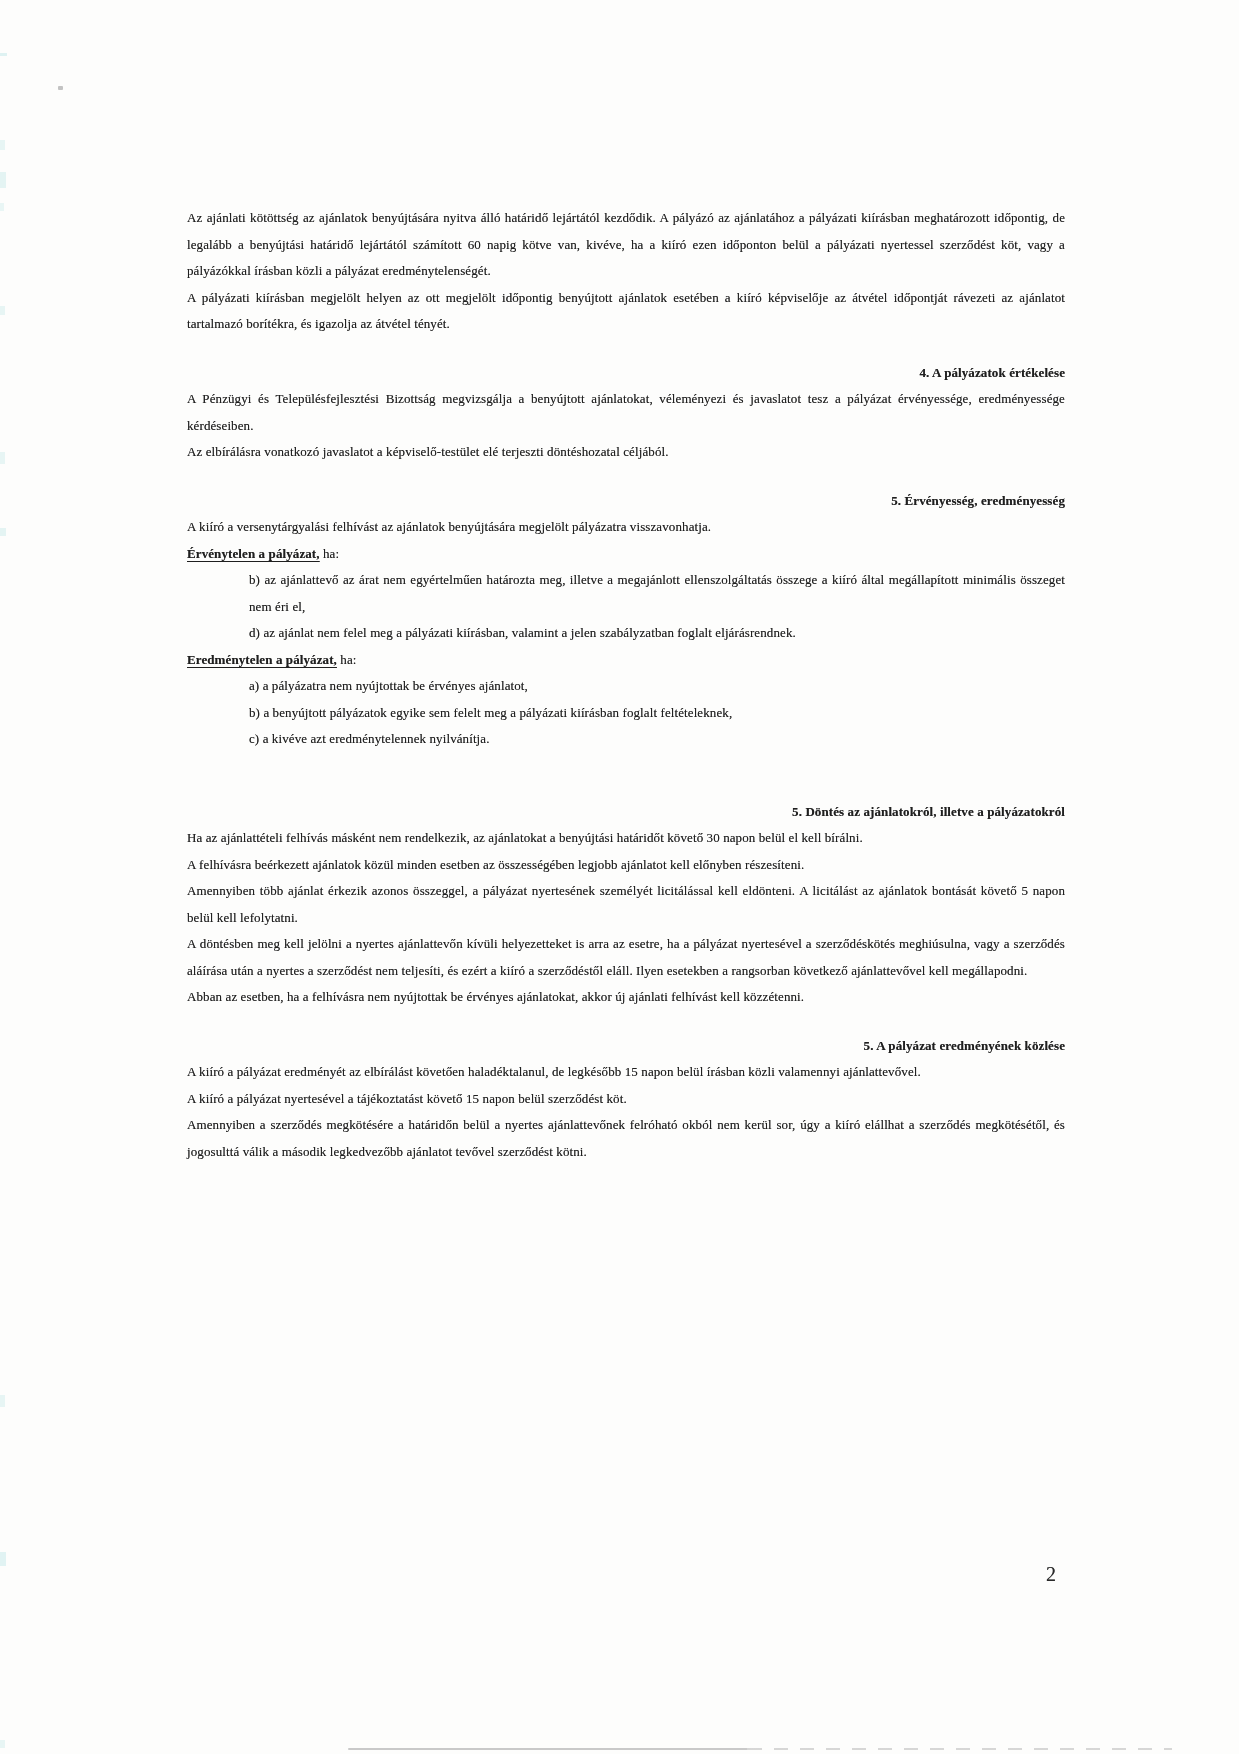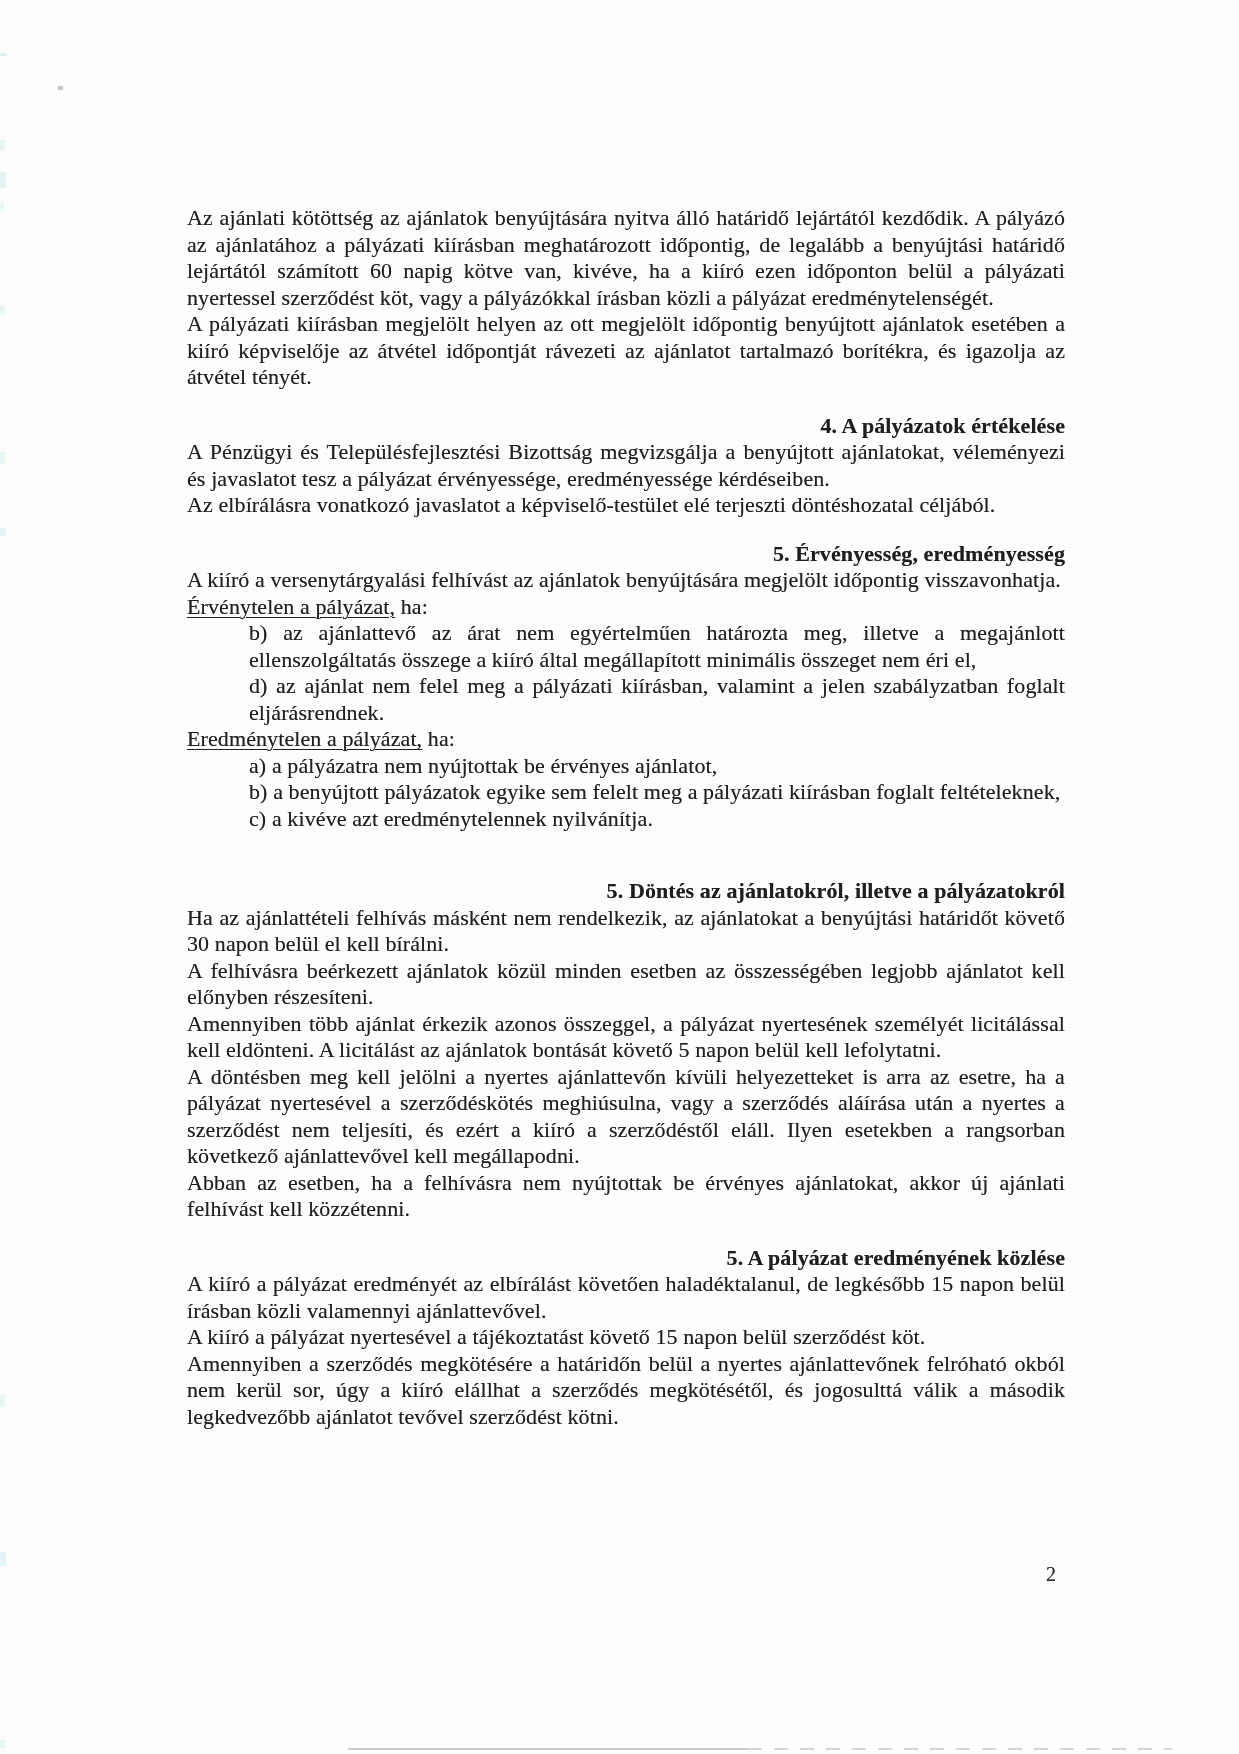--- a/index.html
+++ b/index.html
@@ -8,33 +8,33 @@
     background:#fdfdfc;
     position:relative;
     overflow:hidden;
     font-family:"Liberation Serif","DejaVu Serif",serif;
     color:#1d1d1d;
   }
   .sheet{position:absolute;inset:0;}
   .doc{
     position:absolute;
     left:187px;top:205px;width:878px;
-    font-size:22px;
+    font-size:13px;
     line-height:26.5px;
     text-align:justify;
     letter-spacing:0.1px;
     color:#1f1f1f;
     text-shadow:0 0 0.4px rgba(30,30,30,0.55);
   }
   .blk{margin:0;}
   .para{margin:0;}
   .heading{font-weight:bold;margin-top:22px;text-align:right;}
   .item{margin-left:62px;}
   .spacer{height:24px;}
-  .underline{text-decoration:underline;text-underline-offset:3px;text-decoration-thickness:1.3px;}
+  .underline{text-decoration:underline;text-underline-offset:3px;text-decoration-thickness:1.3px;font-weight:bold;}
   .page-number{
     position:absolute;left:1046px;top:1563px;
     font-size:20px;color:#2a2a2a;
     text-shadow:0 0 0.4px rgba(30,30,30,0.5);
   }
   
   .bottom-line-solid{
     position:absolute;left:348px;top:1748px;width:400px;height:2px;
     background:#9f9f9f;opacity:0.55;border-radius:1px;
   }
@@ -64,21 +64,21 @@
 
 <div class="sheet">
 
   <div class="doc">
       <div class="blk para">Az ajánlati kötöttség az ajánlatok benyújtására nyitva álló határidő lejártától kezdődik. A pályázó az ajánlatához a pályázati kiírásban meghatározott időpontig, de legalább a benyújtási határidő lejártától számított 60 napig kötve van, kivéve, ha a kiíró ezen időponton belül a pályázati nyertessel szerződést köt, vagy a pályázókkal írásban közli a pályázat eredménytelenségét.</div>
       <div class="blk para">A pályázati kiírásban megjelölt helyen az ott megjelölt időpontig benyújtott ajánlatok esetében a kiíró képviselője az átvétel időpontját rávezeti az ajánlatot tartalmazó borítékra, és igazolja az átvétel tényét.</div>
       <div class="blk heading">4. A pályázatok értékelése</div>
       <div class="blk para">A Pénzügyi és Településfejlesztési Bizottság megvizsgálja a benyújtott ajánlatokat, véleményezi és javaslatot tesz a pályázat érvényessége, eredményessége kérdéseiben.</div>
       <div class="blk para">Az elbírálásra vonatkozó javaslatot a képviselő-testület elé terjeszti döntéshozatal céljából.</div>
       <div class="blk heading">5. Érvényesség, eredményesség</div>
-      <div class="blk para">A kiíró a versenytárgyalási felhívást az ajánlatok benyújtására megjelölt időpontig visszavonhatja.</div>
+      <div class="blk para">A kiíró a versenytárgyalási felhívást az ajánlatok benyújtására megjelölt pályázatra visszavonhatja.</div>
       <div class="blk para"><span class="underline">Érvénytelen a pályázat,</span><span> ha:</span></div>
       <div class="blk para item">b) az ajánlattevő az árat nem egyértelműen határozta meg, illetve a megajánlott ellenszolgáltatás összege a kiíró által megállapított minimális összeget nem éri el,</div>
       <div class="blk para item">d) az ajánlat nem felel meg a pályázati kiírásban, valamint a jelen szabályzatban foglalt eljárásrendnek.</div>
       <div class="blk para"><span class="underline">Eredménytelen a pályázat,</span><span> ha:</span></div>
       <div class="blk para item">a) a pályázatra nem nyújtottak be érvényes ajánlatot,</div>
       <div class="blk para item">b) a benyújtott pályázatok egyike sem felelt meg a pályázati kiírásban foglalt feltételeknek,</div>
       <div class="blk para item">c) a kivéve azt eredménytelennek nyilvánítja.</div>
       <div class="blk spacer"></div>
       <div class="blk heading">5. Döntés az ajánlatokról, illetve a pályázatokról</div>
       <div class="blk para">Ha az ajánlattételi felhívás másként nem rendelkezik, az ajánlatokat a benyújtási határidőt követő 30 napon belül el kell bírálni.</div>

